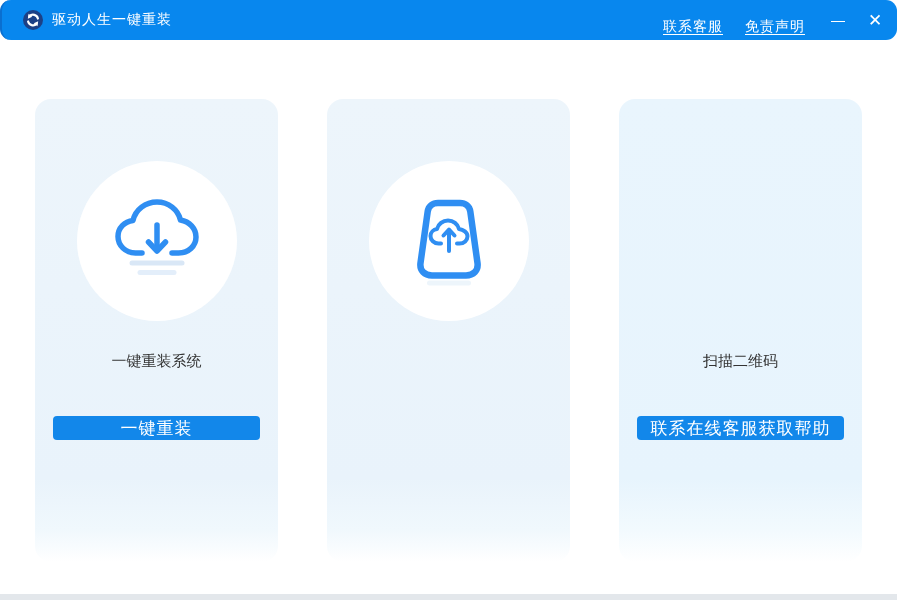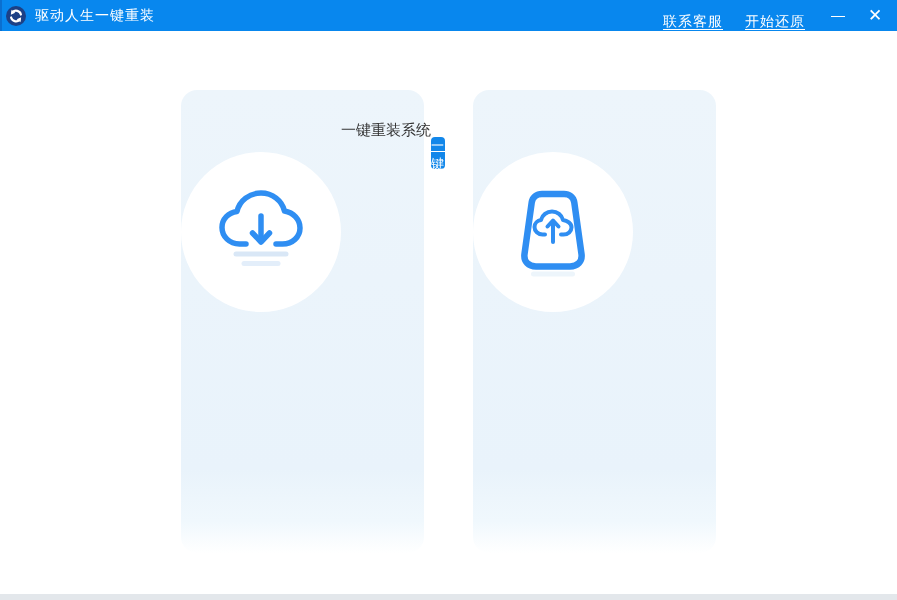--- a/index.html
+++ b/index.html
@@ -6,27 +6,28 @@
   html, body { width: 897px; height: 600px; }
   body {
     background: #ffffff;
     font-family: "Liberation Sans", "DejaVu Sans", sans-serif;
     overflow: hidden;
     position: relative;
   }
 
   
   .titlebar {
-    height: 31px;
+    height: 40px;
     background: #0887ee;
     display: flex;
     align-items: center;
-    padding: 0 12px 0 4px;
+    padding: 0 12px 0 21px;
     color: #ffffff;
     border-left: 2px solid #0a6fd0;
+    border-radius: 11px;
   }
   .logo { width: 20px; height: 20px; margin-right: 9px; flex: 0 0 auto; display: block; }
   .window-title { font-size: 14px; letter-spacing: 1px; white-space: nowrap; }
   .titlebar-right { margin-left: auto; display: flex; align-items: flex-end; }
   .tb-link {
     color: #ffffff;
     font-size: 14px;
     text-decoration: underline;
     text-underline-offset: 3px;
     cursor: pointer;
@@ -58,22 +59,22 @@
     display: flex;
     justify-content: center;
     gap: 49px;
     margin-top: 59px;
   }
   .card {
     width: 243px;
     height: 463px;
     border-radius: 16px;
     display: flex;
-    flex-direction: row;
-    align-items: flex-start;
+    flex-direction: column;
+    align-items: center;
     background: linear-gradient(180deg, #edf5fb 0%, #e9f3fb 82%, #f0f8fd 93%, #ffffff 100%);
   }
   .card.qr {
     background: linear-gradient(180deg, #e9f5fd 0%, #e7f4fd 82%, #f2fafe 93%, #ffffff 100%);
   }
   .icon-circle {
     width: 160px;
     height: 160px;
     margin-top: 62px;
     border-radius: 50%;
@@ -88,30 +89,29 @@
     margin-top: 32px;
     height: 16px;
     line-height: 16px;
     font-size: 15px;
     color: #333333;
     white-space: nowrap;
   }
   .card-btn {
     margin-top: 47px;
     width: 207px;
-    height: 32px;
+    height: 24px;
     border: none;
     border-radius: 4px;
     background: #1287ea;
     color: #ffffff;
-    font-size: 13px;
+    font-size: 17px;
     letter-spacing: 1px;
     cursor: pointer;
     font-family: inherit;
-    text-decoration: underline;
   }
 
   
   .bottom-strip {
     position: absolute;
     left: 0;
     bottom: 0;
     width: 100%;
     height: 6px;
     background: #e3e7eb;
@@ -127,21 +127,21 @@
       <path d="M5.6 12.6 a5.6 5.6 0 0 0 9.4 2.6" stroke="#ffffff" stroke-width="2.4" fill="none" stroke-linecap="round"></path>
       <polygon points="15.9,17.8 16.7,12.3 11.8,14.6" fill="#ffffff"></polygon>
       <path d="M16.4 9.4 a5.6 5.6 0 0 0 -9.4 -2.6" stroke="#ffffff" stroke-width="2.4" fill="none" stroke-linecap="round"></path>
       <polygon points="6.1,4.2 5.3,9.7 10.2,7.4" fill="#ffffff"></polygon>
     </svg>
   </span>
   <span class="window-title">驱动人生一键重装</span>
 
   <div class="titlebar-right">
     <a class="tb-link">联系客服</a>
-    <a class="tb-link">开始还原</a>
+    <a class="tb-link">免责声明</a>
     <span class="min-btn">—</span>
     <span class="close-btn">✕</span>
   </div>
 </div>
 
 <div class="content">
 
   <div class="card">
     <div class="icon-circle">
       <span>
@@ -169,16 +169,21 @@
           <g stroke="#2f8ef2" stroke-width="4" fill="none" stroke-linecap="round" stroke-linejoin="round">
             <path d="M40 52.5 H37.5 C33 52.5 29.5 49 29.5 45 C29.5 41.3 32.5 38.5 36 38 C37.2 33 41.8 29.5 47 29.5 C52.3 29.5 56.8 33 58 38 C62.3 38.5 66.5 41.3 66.5 45.3 C66.5 49.3 63 52.5 58.5 52.5 H56"></path>
             <path d="M48 60 V40"></path>
             <path d="M42.5 44.5 L48 38.5 L53.5 44.5"></path>
           </g>
         </svg>
       </span>
     </div>
   </div>
 
+  <div class="card qr">
+    <div class="icon-circle empty"></div>
+    <div class="card-title">扫描二维码</div>
+    <button class="card-btn">联系在线客服获取帮助</button>
+  </div>
 
 </div>
 
 <div class="bottom-strip"></div>
 
 </body></html>

